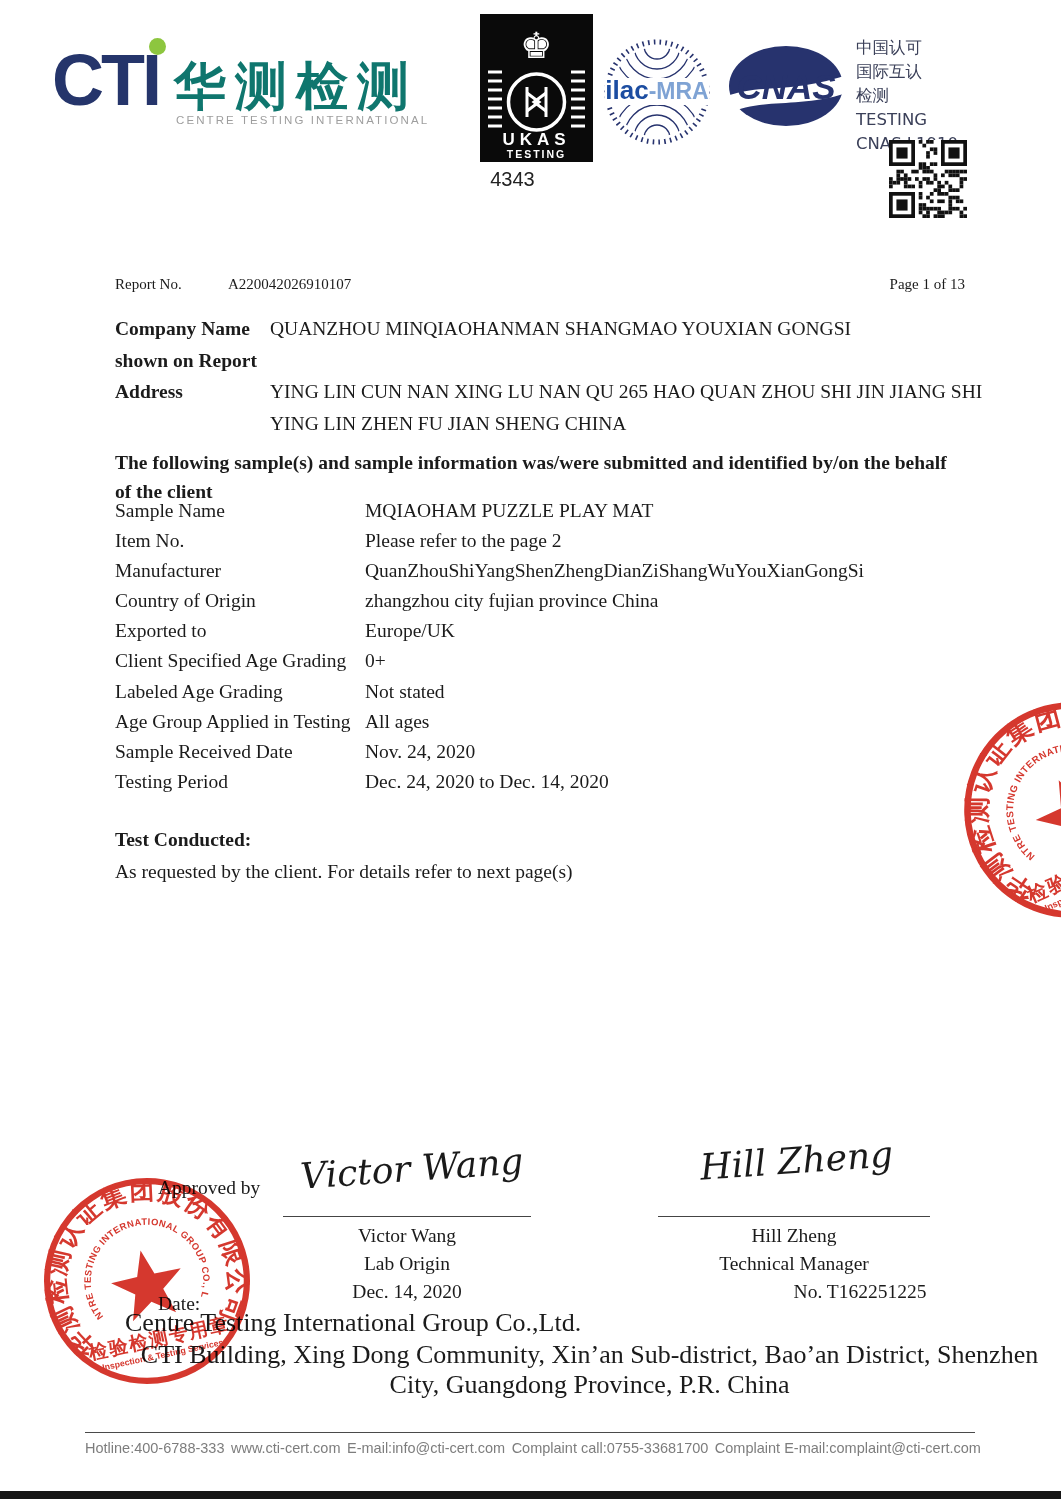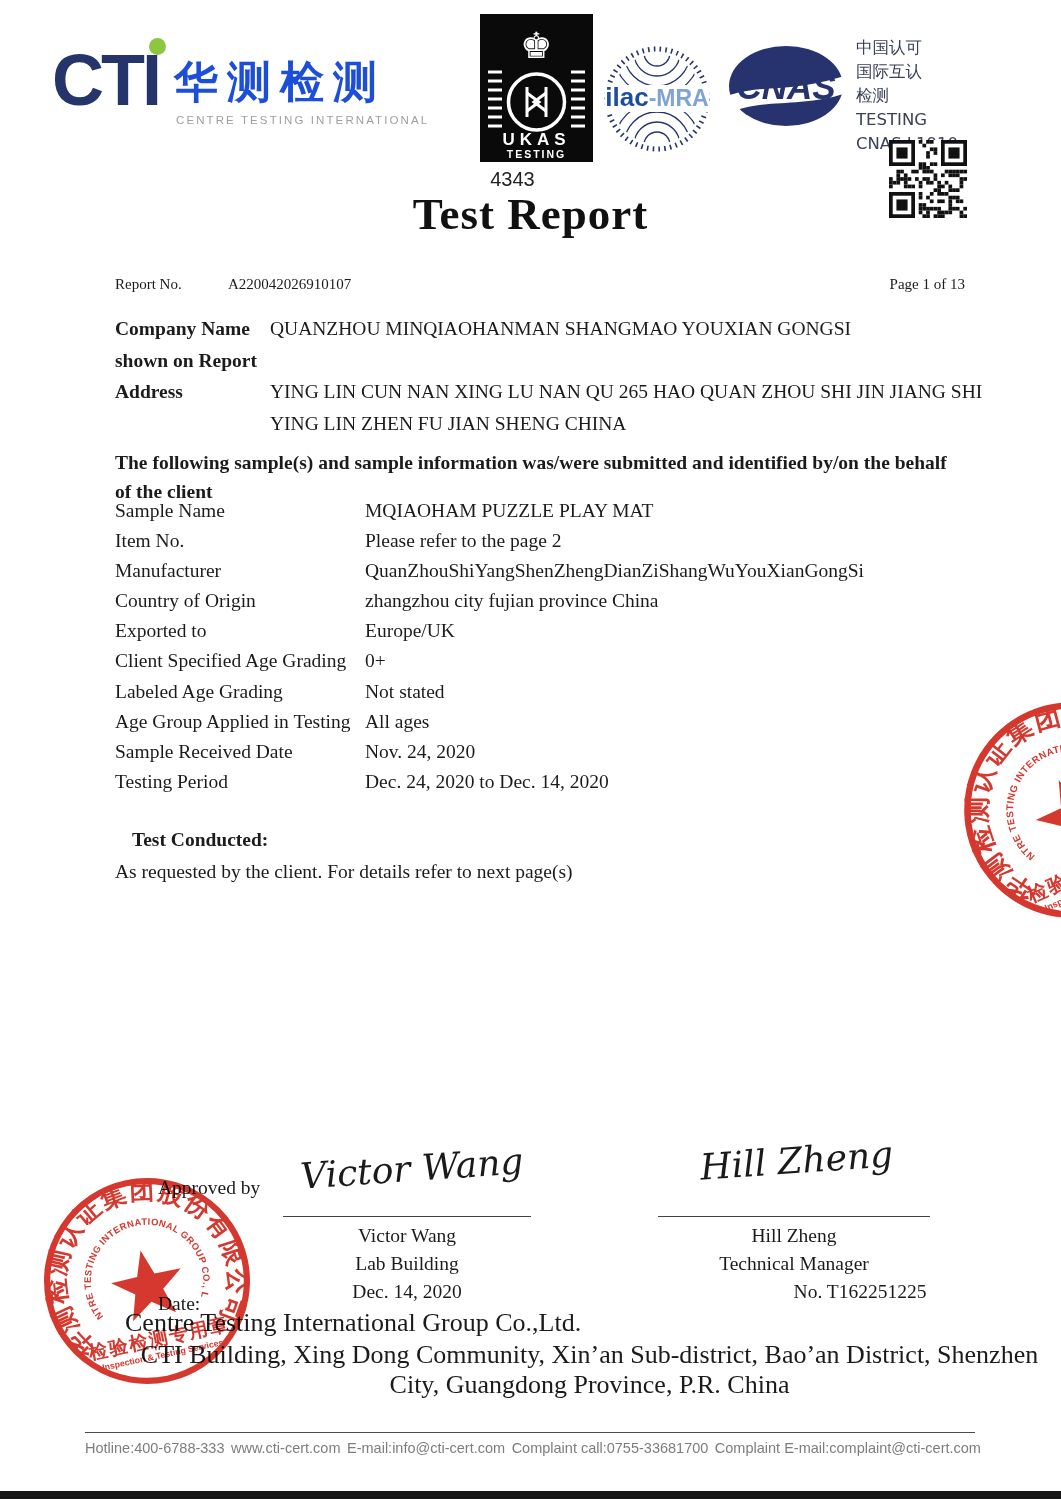--- a/index.html
+++ b/index.html
@@ -5,28 +5,28 @@
   html,body{margin:0;padding:0;background:#e9e9e9;}
   .page{position:relative;width:1061px;height:1500px;margin:0 auto;background:#fff;
         font-family:"Liberation Serif","DejaVu Serif",serif;color:#1b1b1b;overflow:hidden;}
 
   
   .cti-logo{position:absolute;left:52px;top:38px;width:360px;height:100px;}
   .cti-word{position:absolute;left:0;top:6px;font-family:"Liberation Sans",sans-serif;
             font-weight:bold;font-size:72px;line-height:1;color:#25356b;letter-spacing:-3px;}
   .cti-dot{position:absolute;left:97px;top:0px;width:17px;height:17px;border-radius:50%;background:#8dc63f;}
   .cti-cn{position:absolute;left:122px;top:22px;font-family:"DejaVu Sans",sans-serif;font-weight:600;
-          font-size:44px;line-height:1;letter-spacing:9px;color:#1d4ed8;white-space:nowrap;}
+          font-size:52px;line-height:1;letter-spacing:9px;color:#0f766e;white-space:nowrap;}
   .cti-sub{position:absolute;left:124px;top:76px;font-family:"Liberation Sans",sans-serif;
            font-size:11.5px;letter-spacing:2.1px;color:#9e9e9e;white-space:nowrap;}
 
   .ukas{position:absolute;left:480px;top:14px;width:113px;height:148px;}
   .ukas-number{position:absolute;left:456px;top:168px;width:113px;text-align:center;
                font-family:"Liberation Sans",sans-serif;font-size:20px;color:#222;}
-  .ilac{position:absolute;left:602px;top:44px;width:110px;height:110px;}
+  .ilac{position:absolute;left:602px;top:37px;width:110px;height:110px;}
   .cnas{position:absolute;left:727px;top:44px;width:119px;height:85px;text-align:center;}
   .accred{position:absolute;left:856px;top:36px;font-family:"DejaVu Sans",sans-serif;
           font-size:16.5px;line-height:24px;color:#3b4059;font-weight:500;}
   .qr{position:absolute;left:889px;top:140px;width:78px;height:78px;background:#fff;}
 
   
   .doc-title{position:absolute;left:0;right:0;top:188px;margin:0;text-align:center;
              font-size:45px;font-weight:bold;letter-spacing:1px;color:#111;}
   .report-row{position:absolute;left:115px;top:276px;width:850px;font-size:15px;}
   .report-row .rlabel{display:inline-block;width:110px;}
@@ -269,21 +269,20 @@
         <rect x="3.7142857142857144" y="3.7142857142857144" width="18.571428571428573" height="18.571428571428573" fill="#fff"></rect>
         <rect x="7.428571428571429" y="7.428571428571429" width="11.142857142857142" height="11.142857142857142" fill="#111"></rect>
         <rect x="52" y="0" width="26" height="26" fill="#111"></rect>
         <rect x="55.714285714285715" y="3.7142857142857144" width="18.571428571428573" height="18.571428571428573" fill="#fff"></rect>
         <rect x="59.42857142857143" y="7.428571428571429" width="11.142857142857142" height="11.142857142857142" fill="#111"></rect>
         <rect x="0" y="52" width="26" height="26" fill="#111"></rect>
         <rect x="3.7142857142857144" y="55.714285714285715" width="18.571428571428573" height="18.571428571428573" fill="#fff"></rect>
         <rect x="7.428571428571429" y="59.42857142857143" width="11.142857142857142" height="11.142857142857142" fill="#111"></rect>
       </svg></div>
 
-  <h1 class="doc-title">Test Report</h1>
 
   <div class="report-row">
     <span class="rlabel">Report No.</span>
     <span class="rno">A220042026910107</span>
     <span class="rpage">Page 1 of 13</span>
   </div>
 
   <div class="abs lab-col b" style="top:317px;">Company Name</div>
   <div class="abs val-col" style="top:317px;">QUANZHOU MINQIAOHANMAN SHANGMAO YOUXIAN GONGSI</div>
   <div class="abs lab-col b" style="top:349px;">shown on Report</div>
@@ -299,31 +298,31 @@
     <div class="kv-row"><span class="k">Manufacturer</span><span class="v">QuanZhouShiYangShenZhengDianZiShangWuYouXianGongSi</span></div>
     <div class="kv-row"><span class="k">Country of Origin</span><span class="v">zhangzhou city fujian province China</span></div>
     <div class="kv-row"><span class="k">Exported to</span><span class="v">Europe/UK</span></div>
     <div class="kv-row"><span class="k">Client Specified Age Grading</span><span class="v">0+</span></div>
     <div class="kv-row"><span class="k">Labeled Age Grading</span><span class="v">Not stated</span></div>
     <div class="kv-row"><span class="k">Age Group Applied in Testing</span><span class="v">All ages</span></div>
     <div class="kv-row"><span class="k">Sample Received Date</span><span class="v">Nov. 24, 2020</span></div>
     <div class="kv-row"><span class="k">Testing Period</span><span class="v">Dec. 24, 2020 to Dec. 14, 2020</span></div>
   </div>
 
-  <div class="abs lab-col b" style="top:828px;margin-left:17px;">Test Conducted:</div>
+  <div class="abs lab-col b" style="top:828px;">Test Conducted:</div>
   <div class="abs lab-col" style="top:860px;">As requested by the client. For details refer to next page(s)</div>
 
   <div class="abs" style="left:158px;top:1176px;">Approved by</div>
   <div class="abs" style="left:158px;top:1292px;">Date:</div>
 
   <div class="sig-script" style="left:300px;top:1148px;">Victor Wang</div>
   <div class="sig-line" style="left:283px;top:1216px;width:248px;"></div>
   <div class="sig-col" style="left:283px;top:1222px;width:248px;">
     <div>Victor Wang</div>
-    <div>Lab Building</div>
+    <div>Lab Origin</div>
     <div>Dec. 14, 2020</div>
   </div>
 
   <div class="sig-script" style="left:700px;top:1140px;">Hill Zheng</div>
   <div class="sig-line" style="left:658px;top:1216px;width:272px;"></div>
   <div class="sig-col" style="left:658px;top:1222px;width:272px;">
     <div>Hill Zheng</div>
     <div>Technical Manager</div>
   </div>
   <div class="sig-col" style="left:730px;top:1278px;width:260px;">No. T162251225</div>

